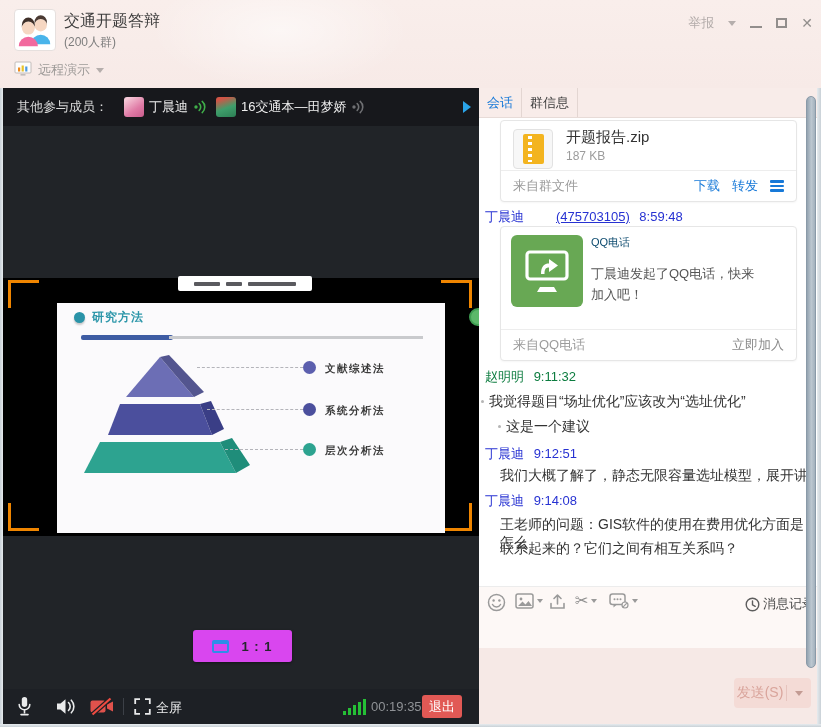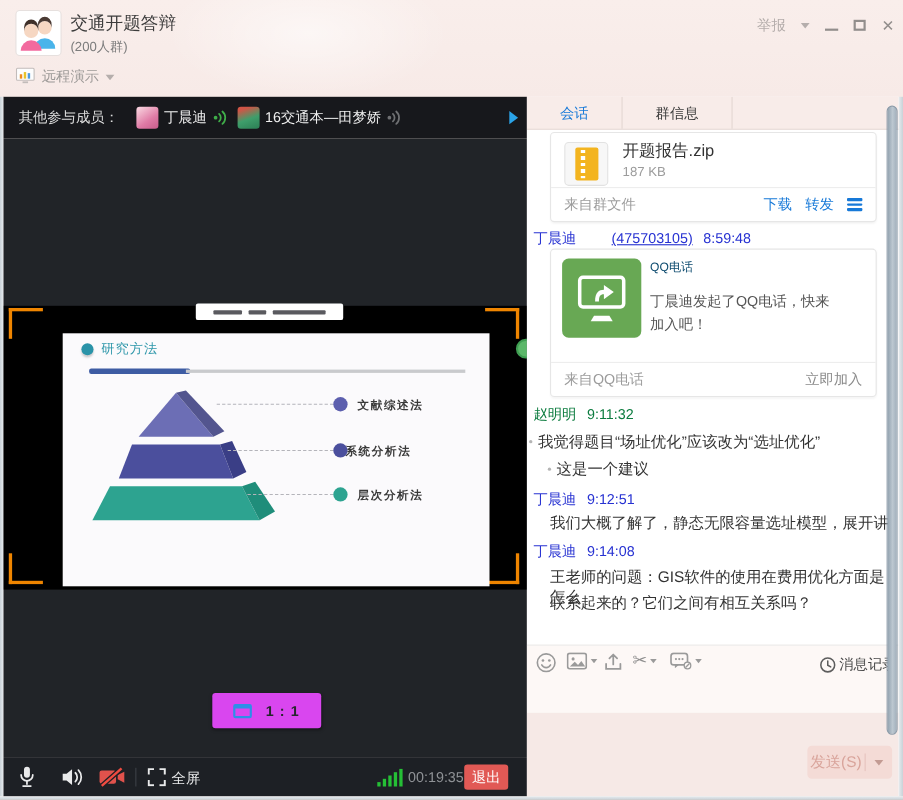--- a/index.html
+++ b/index.html
@@ -53,21 +53,21 @@
   .corner .v { position:absolute; width:3px; height:28px; background:#ef8500; }
 
   .pill { position:absolute; left:175px; top:150px; width:134px; height:15px; background:#fff; border-radius:2px;
           display:flex; align-items:center; justify-content:center; gap:6px; }
   .pill i { display:block; height:4px; background:#5a5a5f; border-radius:1px; }
 
   
   .slide { position:absolute; left:54px; top:177px; width:388px; height:230px; background:#fbfafc; }
   .sl-dot { position:absolute; left:17px; top:9px; width:11px; height:11px; border-radius:50%; background:#2a93a8;
             box-shadow:0 2px 2px rgba(0,0,0,.2); }
-  .sl-title { position:absolute; left:35px; top:6px; font-size:12px; font-weight:normal; color:#2e97aa; letter-spacing:1px; }
+  .sl-title { position:absolute; left:35px; top:6px; font-size:12px; font-weight:bold; color:#2e97aa; letter-spacing:1px; }
   .sl-bar-b { position:absolute; left:24px; top:32px; width:92px; height:5px; background:#3e5ca3; border-radius:2px; }
   .sl-bar-g { position:absolute; left:112px; top:33px; width:254px; height:3px; background:#c9cacd; }
   .sl-pyr { position:absolute; left:18px; top:48px; }
   .sl-dash { position:absolute; border-top:1px dashed #b4b4ba; }
   .sl-pt { position:absolute; width:13px; height:13px; border-radius:50%; }
   .sl-lb { position:absolute; font-size:10.5px; color:#3a3a3a; letter-spacing:1.5px; font-weight:bold; }
 
   .green-dot { position:absolute; left:466px; top:182px; width:18px; height:18px; border-radius:50%;
                background:#5cb86a; border:2px solid #3f9e52; }
 
@@ -84,21 +84,21 @@
   .signal { position:absolute; left:340px; top:9px; height:17px; display:flex; align-items:flex-end; gap:2px; }
   .signal i { display:block; width:3px; background:#25bf36; }
   .timer { position:absolute; left:368px; top:10px; font-size:13px; color:#8f9296; }
   .exit-btn { position:absolute; left:419px; top:6px; width:40px; height:23px; background:#e15955; border-radius:3px;
               color:#fff; font-size:13px; display:flex; align-items:center; justify-content:center; }
 
   
   .chat { position:absolute; left:479px; top:88px; width:338px; height:636px; background:#fff; overflow:hidden; }
   .tabs { position:absolute; left:0; top:0; width:338px; height:30px; background:#f8ece9; border-bottom:1px solid #e7dbd7;
           display:flex; align-items:stretch; }
-  .tab { padding:0 30px; line-height:30px; font-size:13px; }
+  .tab { padding:0 8px; line-height:30px; font-size:13px; }
   .tab-active { color:#1779d8; }
   .tab-plain { color:#3c3c3c; border-left:1px solid #e3d6d2; border-right:1px solid #e3d6d2; }
 
   .card { position:absolute; left:21px; width:297px; background:#fff; border:1px solid #e6e6e6; border-radius:4px;
           box-shadow:0 1px 2px rgba(0,0,0,.04); }
   .card-foot { position:absolute; left:0; bottom:0; width:100%; height:31px; border-top:1px solid #ededed;
           display:flex; align-items:center; padding:0 12px; font-size:13px; color:#9c9c9c; }
 
   .file-card { top:32px; height:82px; }
   .zipbox { position:absolute; left:12px; top:8px; width:40px; height:40px; background:#f7f7f7; border:1px solid #e2e2e2;
@@ -255,21 +255,21 @@
 
       <div class="sl-dash" style="left:140px;top:64px;width:106px;"></div>
       <div class="sl-dash" style="left:150px;top:106px;width:96px;"></div>
       <div class="sl-dash" style="left:168px;top:146px;width:78px;"></div>
 
       <div class="sl-pt" style="left:246px;top:58px;background:#5c5fae;"></div>
       <div class="sl-pt" style="left:246px;top:100px;background:#4b4f9d;"></div>
       <div class="sl-pt" style="left:246px;top:140px;background:#2da390;"></div>
 
       <div class="sl-lb" style="left:268px;top:59px;">文献综述法</div>
-      <div class="sl-lb" style="left:257px;top:101px;">系统分析法</div>
+      <div class="sl-lb" style="left:268px;top:101px;">系统分析法</div>
       <div class="sl-lb" style="left:268px;top:141px;">层次分析法</div>
     </div>
 
     <div class="green-dot"></div>
 
     <div class="ratio-btn">
       <span class="ratio-ico"></span>
       <span class="ratio-txt">1 : 1</span>
     </div>
   </div>

